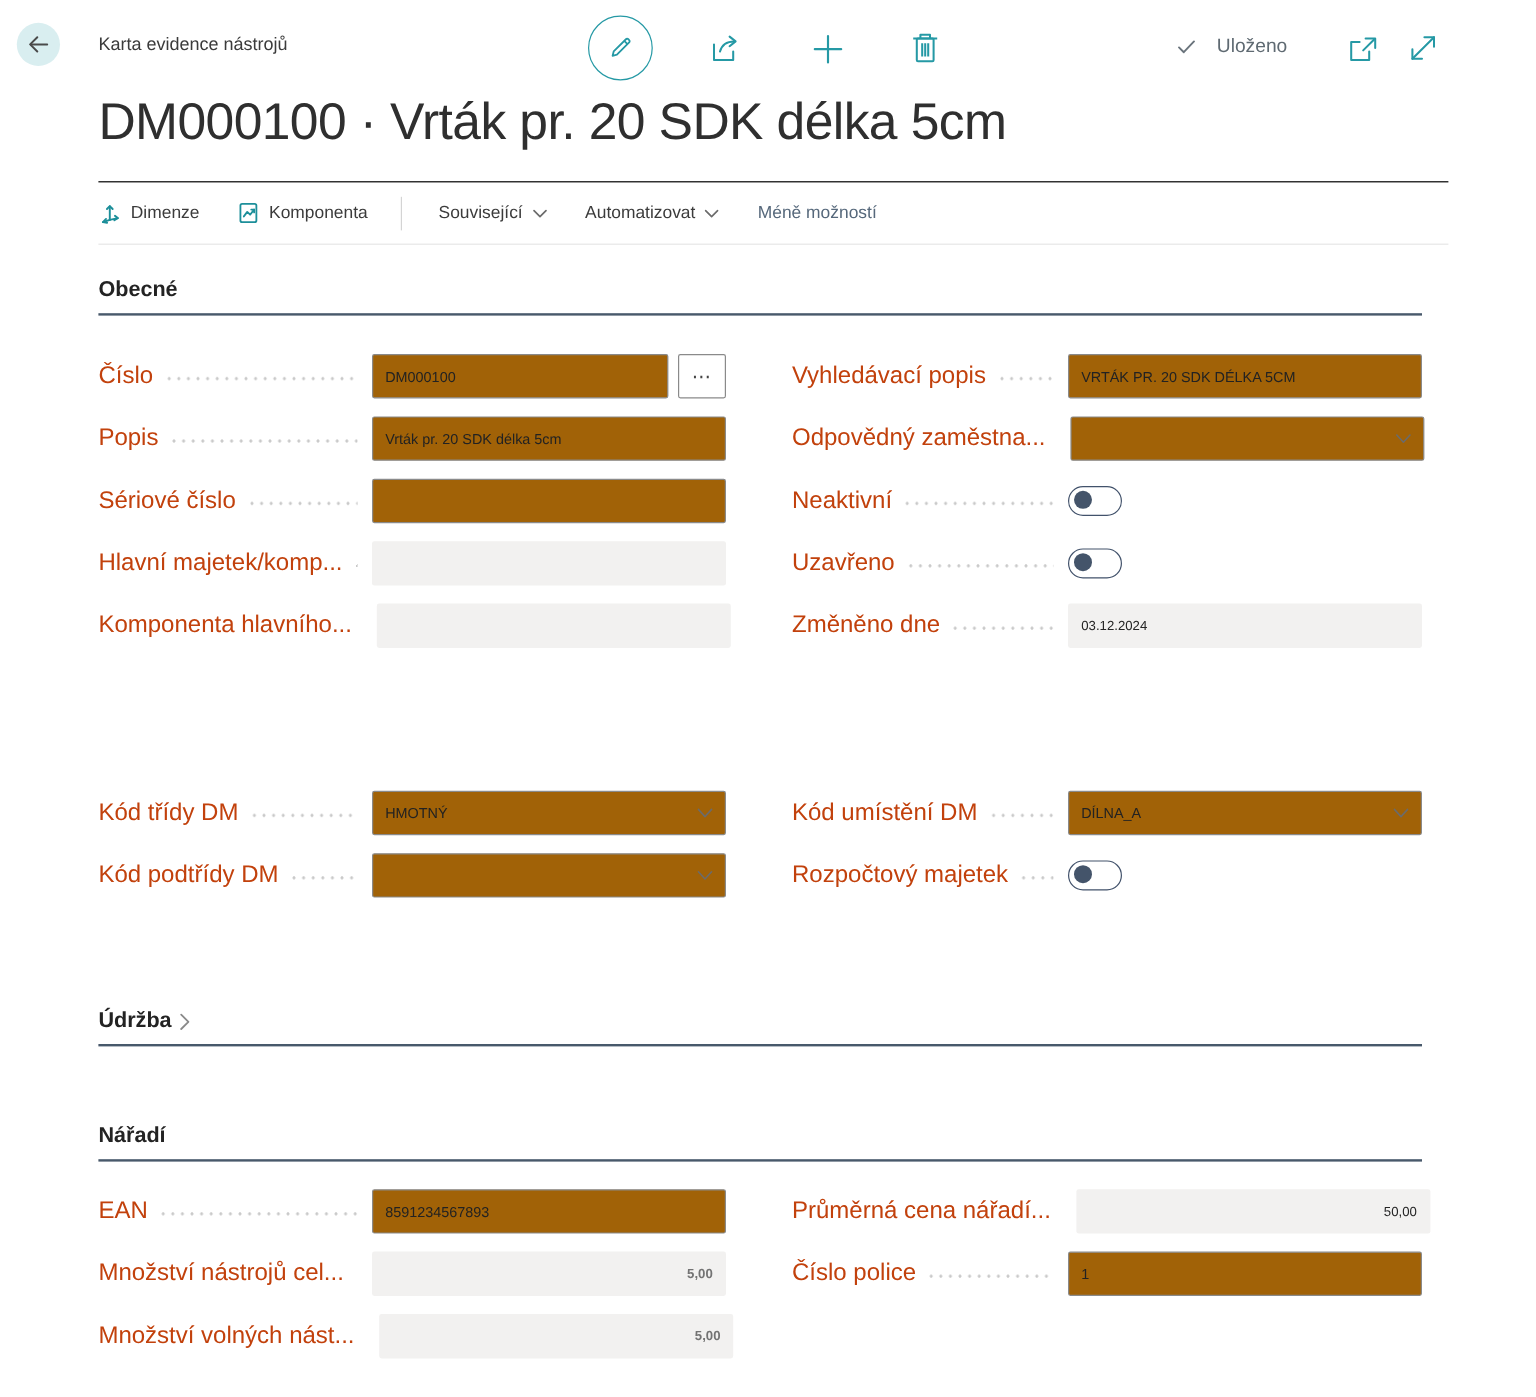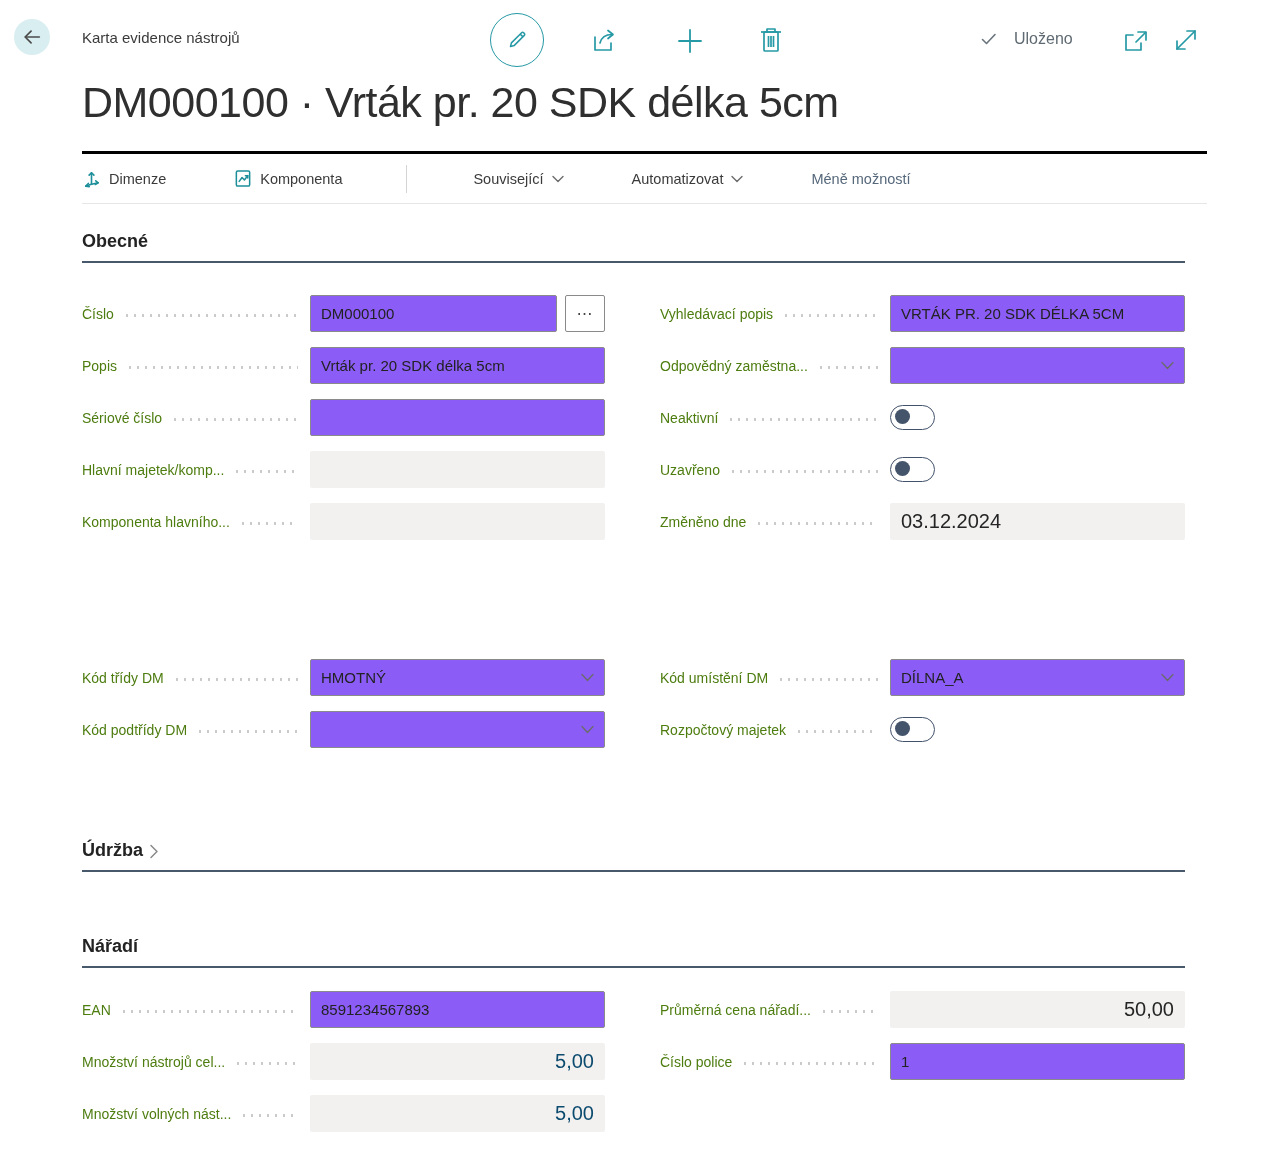--- a/index.html
+++ b/index.html
@@ -23,59 +23,59 @@
     gap:16px; color:#5f6a72; font-size:16px; }
   .ib-popout { left:1122px; top:28px; width:28px; height:26px; }
   .ib-expand { left:1172px; top:26px; width:28px; height:28px; }
 
   
   .page-title { margin:4px 0 0 82px; font-size:43px; font-weight:300;
     letter-spacing:-0.5px; color:#2f2f2f; }
 
   
   .action-bar { margin:24px 73px 0 82px; height:53px; display:flex; align-items:center;
-    border-top:3px solid #000000; border-bottom:1px solid #e6e6e6;gap:36px; }
+    border-top:1px solid #000000; border-bottom:1px solid #e6e6e6; }
   .action-item { display:flex; align-items:center; gap:8px; background:none; border:none;
     font-family:inherit; font-size:14.5px; color:#3b3b3b; cursor:pointer; padding:0; }
   .action-item + .action-item { margin-left:32px; }
   .ab-divider { width:1px; height:28px; background:#d4d4d4; margin:0 30px 0 28px; }
   .more-opts { color:#56687b; }
 
   
   .section { margin:0 95px 0 82px; }
   .sec-general  { margin-top:27px; }
   .sec-posting  { margin-top:72px; }
   .sec-maint    { margin-top:77px; }
   .sec-tools    { margin-top:64px; }
   .section-header { display:flex; align-items:center; gap:6px; padding-bottom:9px;
     border-bottom:2px solid #48596b; cursor:pointer; }
   .section-title { font-size:18px; font-weight:700; color:#232323; }
   .fields { display:flex; padding-top:32px; }
   .col-left  { width:523px; }
   .col-right { width:525px; margin-left:55px; }
 
   .row { display:flex; align-items:center; height:37px; margin-bottom:15px; }
-  .row-label { font-size:14px; color:#4d7c0f; white-space:nowrap; flex:0 0 auto; }
+  .row-label { font-size:20px; color:#c2410c; white-space:nowrap; flex:0 0 auto; }
   .leader { flex:1 1 auto; height:3px; margin:4px 12px 0 9px;
     background-image:radial-gradient(circle, #c9c9c9 1.1px, transparent 1.4px);
     background-size:8px 3px; background-repeat:repeat-x; }
   .control { flex:0 0 295px; display:flex; align-items:center; position:relative; }
 
   .tf { width:100%; height:37px; border:1px solid #8a8a8a; border-radius:2px;
-    padding:0 10px; font-family:inherit; font-size:15px; color:#222; background:#8b5cf6; }
+    padding:0 10px; font-family:inherit; font-size:12px; color:#222; background:#a16207; }
   .assist-btn { flex:0 0 40px; height:37px; margin-left:8px; border:1px solid #8a8a8a;
     border-radius:2px; background:#fff; font-size:16px; color:#444; cursor:pointer;
     letter-spacing:1px; }
   .dd-chevron { position:absolute; right:11px; top:14px; pointer-events:none; }
   .tf.has-dd { padding-right:18px; }
 
   .ro { width:100%; height:37px; background:#f2f1f0; border:none; border-radius:2px;
-    padding:0 11px; font-size:20px; color:#252525; display:flex; align-items:center; }
+    padding:0 11px; font-size:11px; color:#252525; display:flex; align-items:center; }
   .ro.num { justify-content:flex-end; }
-  .ro .link-val { color:#0c4a6e; }
+  .ro .link-val { color:#737373;font-weight:bold; }
 
   .toggle { width:45px; height:25px; border:1.6px solid #42526b; border-radius:13px;
     background:#fff; position:relative; cursor:pointer; flex:0 0 45px; }
   .toggle .knob { position:absolute; left:4px; top:3.4px; width:15px; height:15px;
     border-radius:50%; background:#44546a; }
 
   svg { display:block; }
 </style>
 </head>
 <body>

